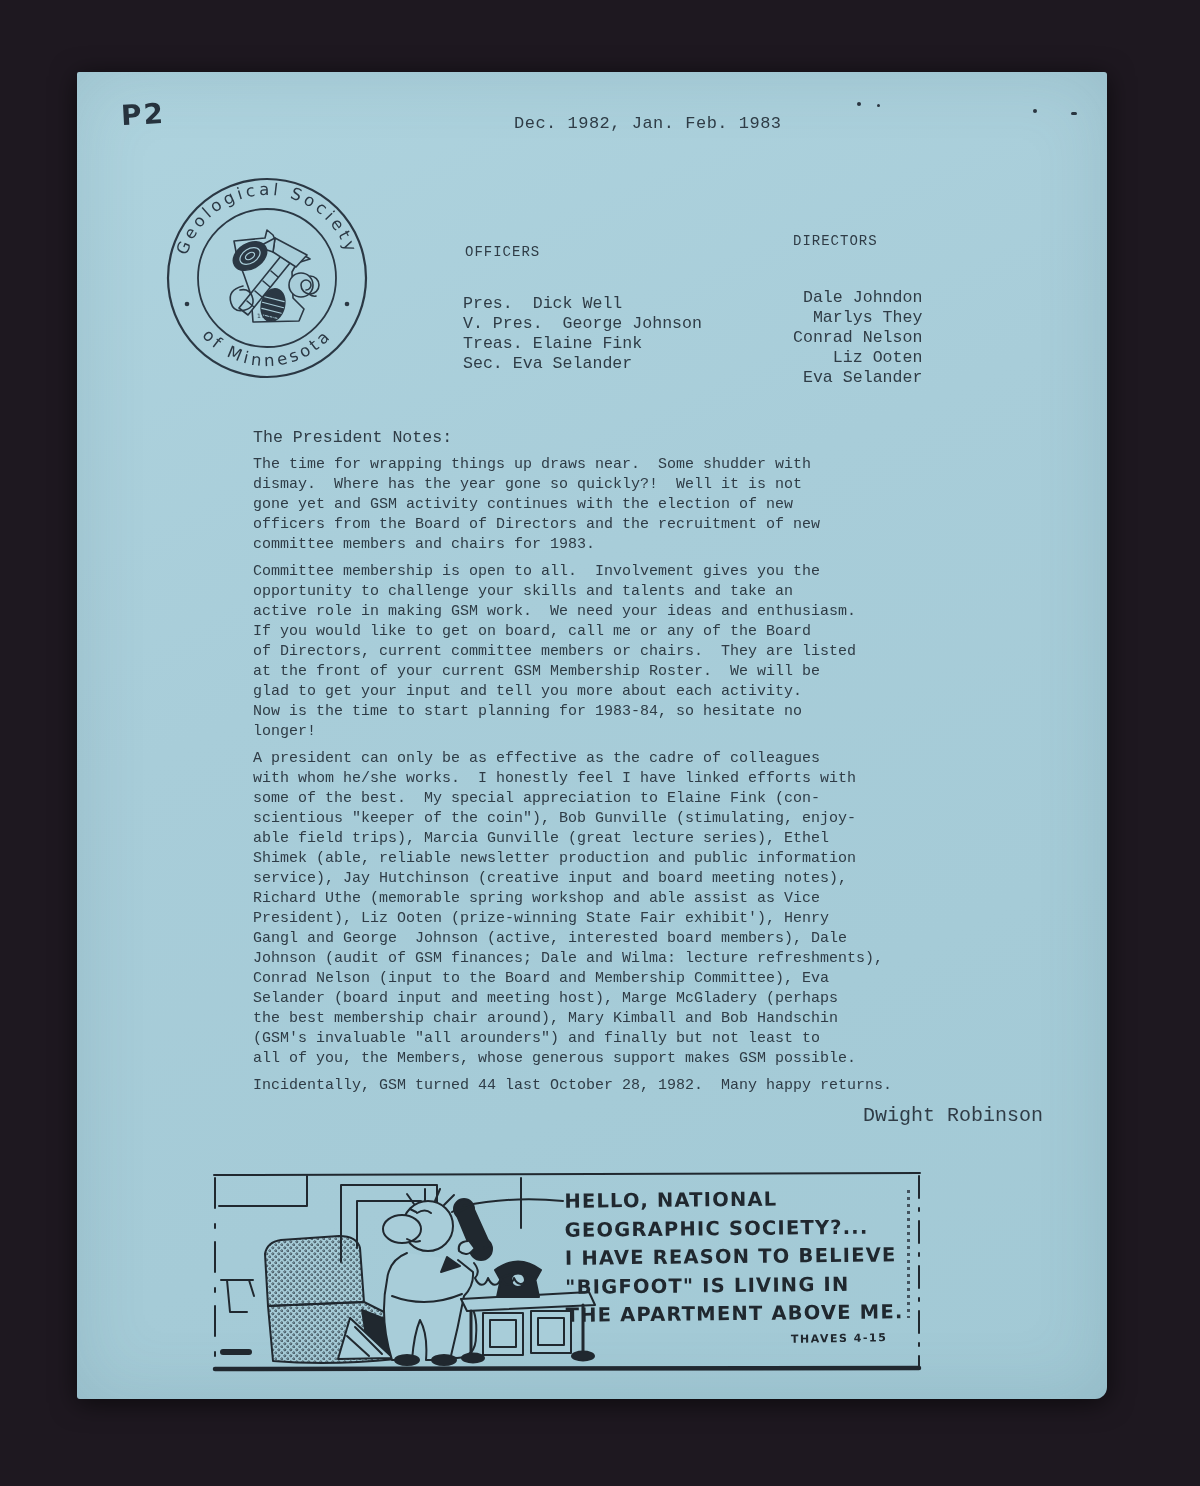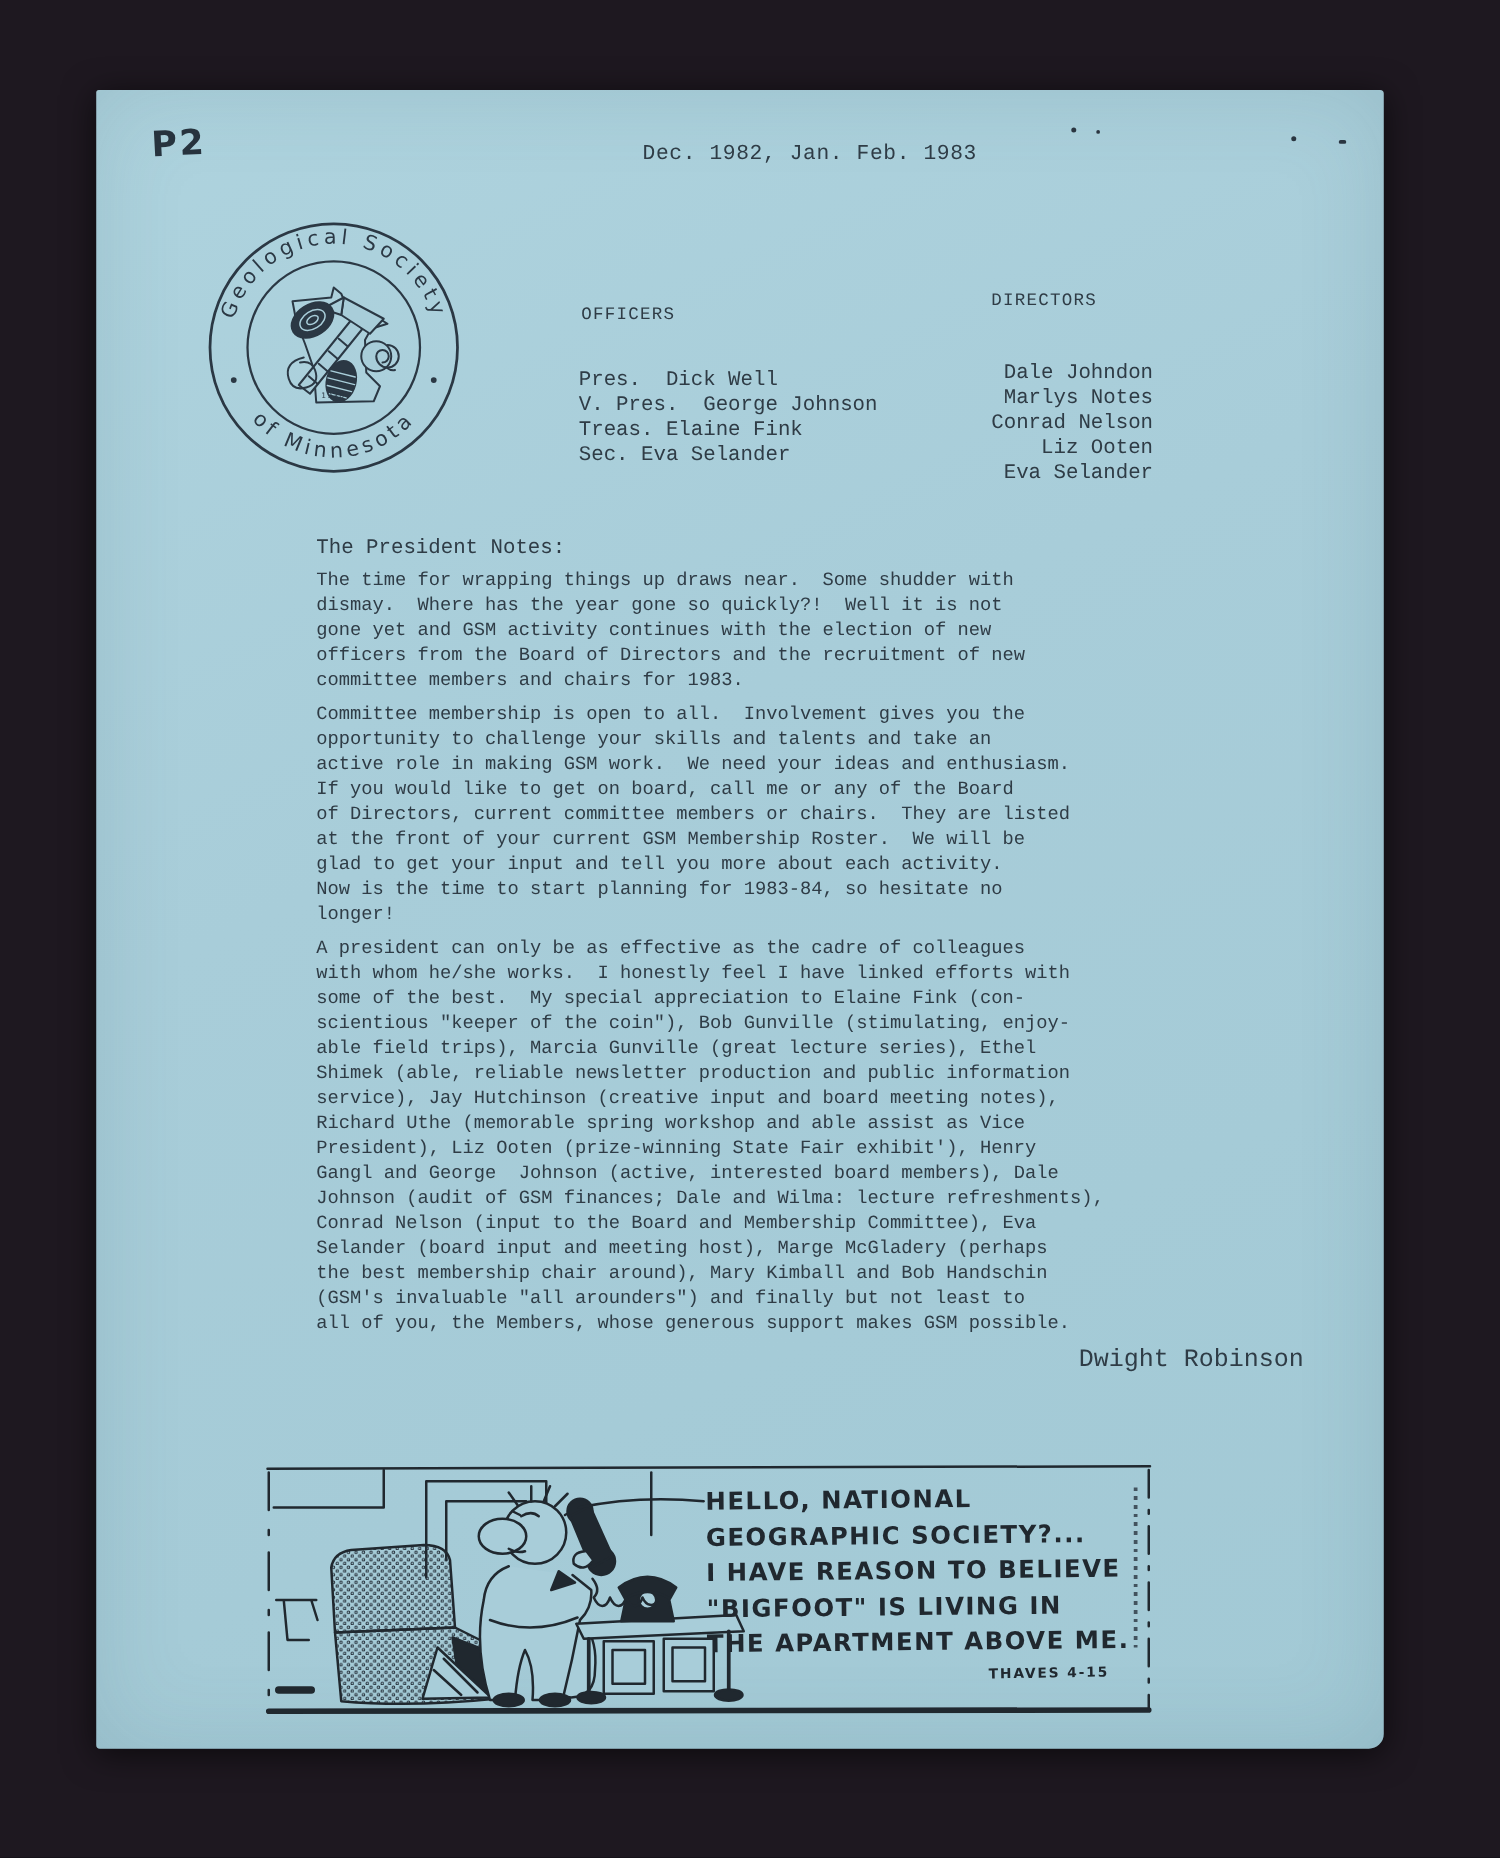--- a/index.html
+++ b/index.html
@@ -118,21 +118,21 @@
     <div class="abs mono officers-list">
       <div class="roster-line">Pres.  Dick Well</div>
       <div class="roster-line">V. Pres.  George Johnson</div>
       <div class="roster-line">Treas. Elaine Fink</div>
       <div class="roster-line">Sec. Eva Selander</div>
     </div>
 
     <div class="abs mono roster-heading directors-heading">DIRECTORS</div>
     <div class="abs mono directors-list">
       <div class="roster-line">Dale Johndon</div>
-      <div class="roster-line">Marlys Notes</div>
+      <div class="roster-line">Marlys They</div>
       <div class="roster-line">Conrad Nelson</div>
       <div class="roster-line">Liz Ooten</div>
       <div class="roster-line">Eva Selander</div>
     </div>
 
     <div class="abs mono letter">
       <div class="letter-heading">The President Notes:</div>
       <div class="para">The time for wrapping things up draws near.  Some shudder with
 dismay.  Where has the year gone so quickly?!  Well it is not
 gone yet and GSM activity continues with the election of new
@@ -156,20 +156,21 @@
 service), Jay Hutchinson (creative input and board meeting notes),
 Richard Uthe (memorable spring workshop and able assist as Vice
 President), Liz Ooten (prize-winning State Fair exhibit'), Henry
 Gangl and George  Johnson (active, interested board members), Dale
 Johnson (audit of GSM finances; Dale and Wilma: lecture refreshments),
 Conrad Nelson (input to the Board and Membership Committee), Eva
 Selander (board input and meeting host), Marge McGladery (perhaps
 the best membership chair around), Mary Kimball and Bob Handschin
 (GSM's invaluable "all arounders") and finally but not least to
 all of you, the Members, whose generous support makes GSM possible.</div>
+      <div class="para">Incidentally, GSM turned 44 last October 28, 1982.  Many happy returns.</div>
       <div class="signature">Dwight Robinson</div>
     </div>
 
     <div class="abs cartoon">
       <svg width="712" height="208" viewBox="0 0 712 208">
         <defs>
           <pattern id="weave" width="6" height="6" patternUnits="userSpaceOnUse">
             <circle cx="1.8" cy="1.8" r="1" fill="none" stroke="#26303a" stroke-width="0.8"></circle>
             <circle cx="4.8" cy="4.8" r="1" fill="none" stroke="#26303a" stroke-width="0.8"></circle>
           </pattern>

